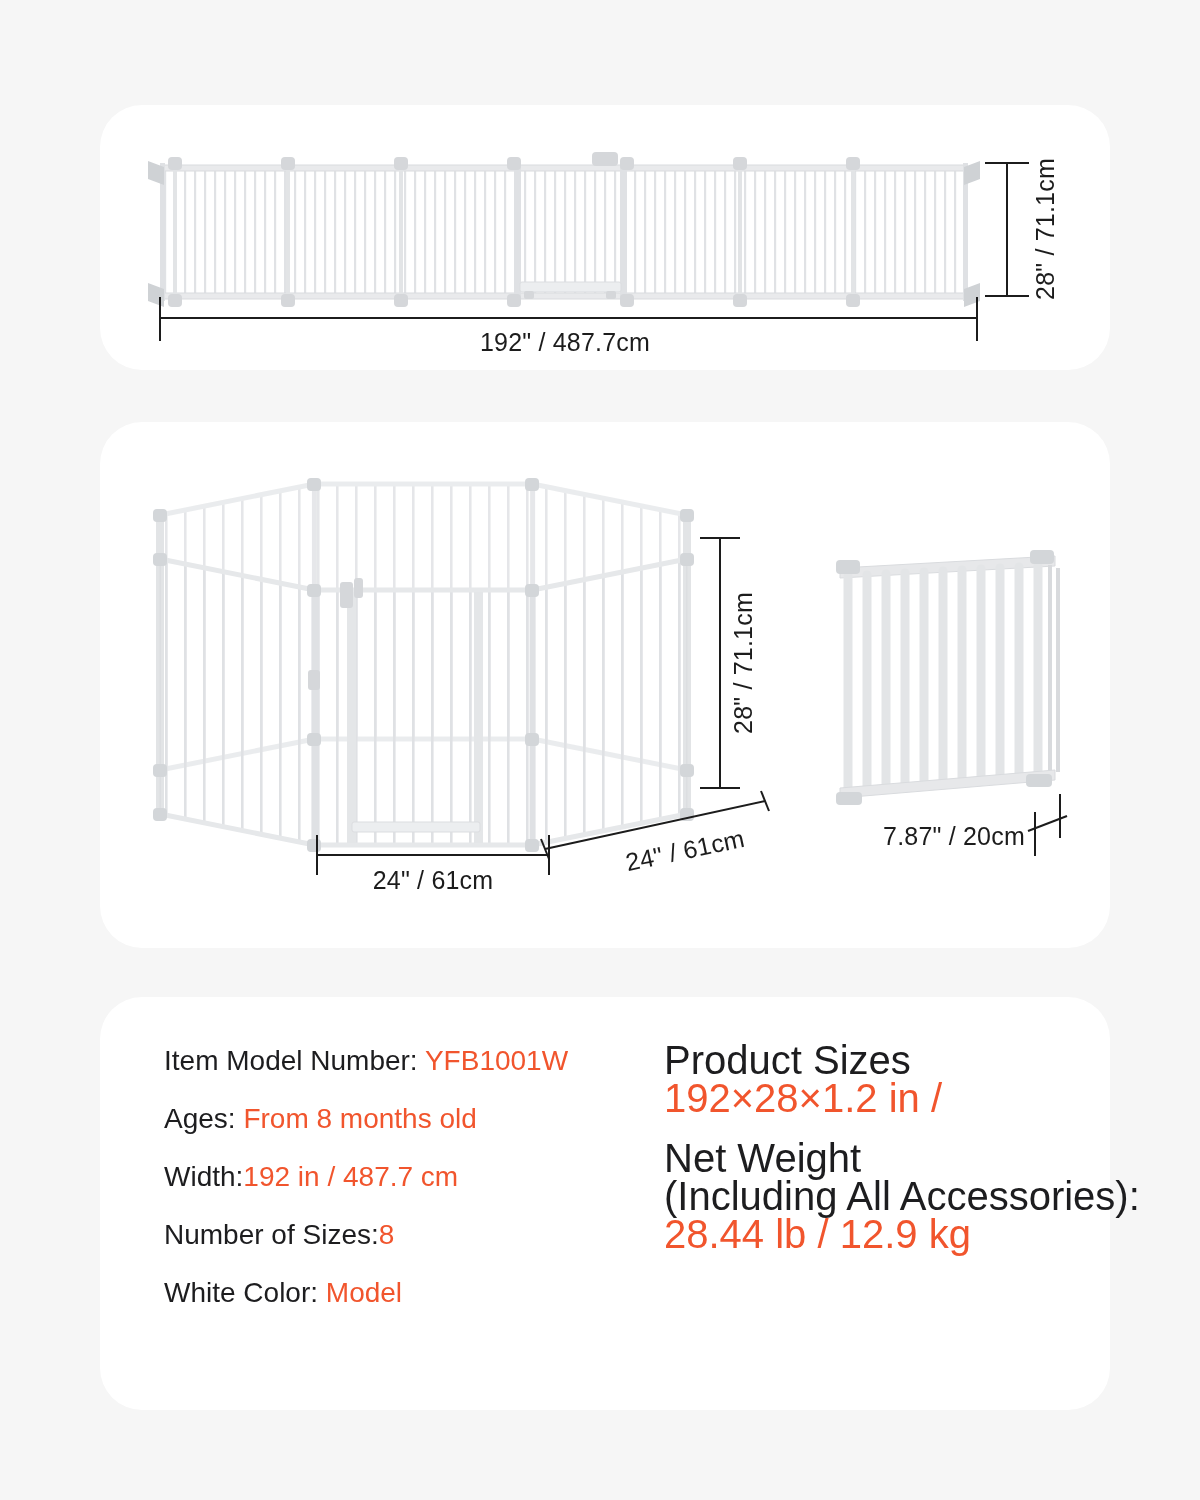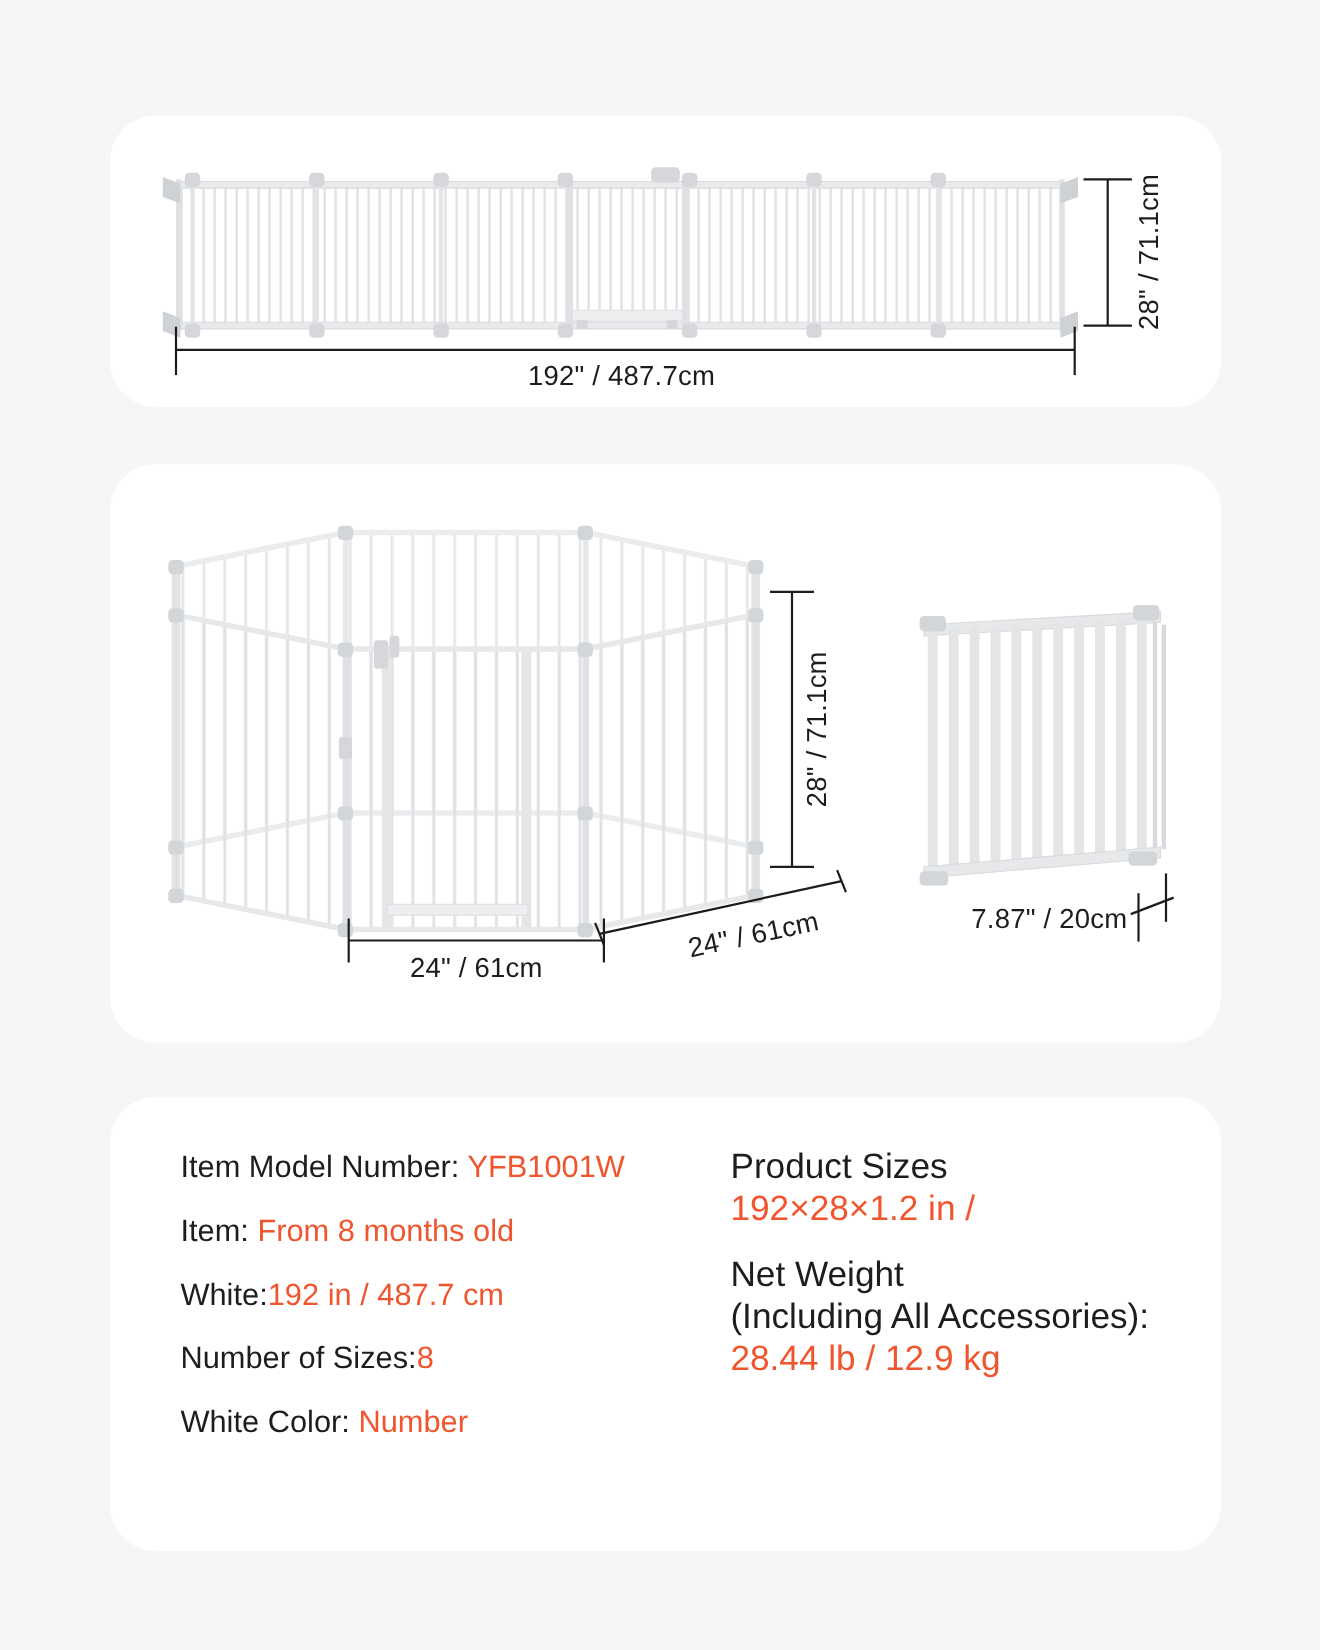--- a/index.html
+++ b/index.html
@@ -37,21 +37,21 @@
     white-space:nowrap;
     line-height:30px;
     letter-spacing:.2px;
   }
   .rot90{transform:rotate(-90deg);transform-origin:center;}
   .rot12{transform:rotate(-12deg);transform-origin:center;}
   
   .col-left{width:500px;flex:0 0 500px;}
   .col-right{flex:1;}
   .spec-row{font-size:28px;line-height:40px;margin-bottom:18px;white-space:nowrap;}
-  .spec-block{font-size:32px;line-height:38px;}
+  .spec-block{font-size:40px;line-height:38px;}
   .spec-block + .spec-block{margin-top:22px;}
   .accent{color:var(--accent);}
   .spec-line{white-space:nowrap;}
 </style>
 </head>
 <body>
 
 <section class="card" id="card-flat">
   <svg class="illus" viewBox="0 0 1010 265">
     <defs>
@@ -226,30 +226,30 @@
   <div class="dim-label rot12" style="left:475px;width:220px;top:413px;">24" / 61cm</div>
   <div class="dim-label" style="left:734px;width:240px;top:399px;">7.87" / 20cm</div>
 </section>
 
 <section class="card" id="card-specs">
   <div class="col-left">
     <div class="spec-row">
       <span>Item Model Number: </span><span class="accent">YFB1001W</span>
     </div>
     <div class="spec-row">
-      <span>Item: </span><span class="accent">From 8 months old</span>
-    </div>
-    <div class="spec-row">
-      <span>White:</span><span class="accent">192 in / 487.7 cm</span>
+      <span>Ages: </span><span class="accent">From 8 months old</span>
+    </div>
+    <div class="spec-row">
+      <span>Width:</span><span class="accent">192 in / 487.7 cm</span>
     </div>
     <div class="spec-row">
       <span>Number of Sizes:</span><span class="accent">8</span>
     </div>
     <div class="spec-row">
-      <span>White Color: </span><span class="accent">Number</span>
+      <span>White Color: </span><span class="accent">Model</span>
     </div>
   </div>
   <div class="col-right">
     <div class="spec-block">
       <div class="spec-line">Product Sizes</div>
       <div class="spec-line accent">192×28×1.2 in /</div>
     </div>
     <div class="spec-block">
       <div class="spec-line">Net Weight</div>
       <div class="spec-line">(Including All Accessories):</div>

